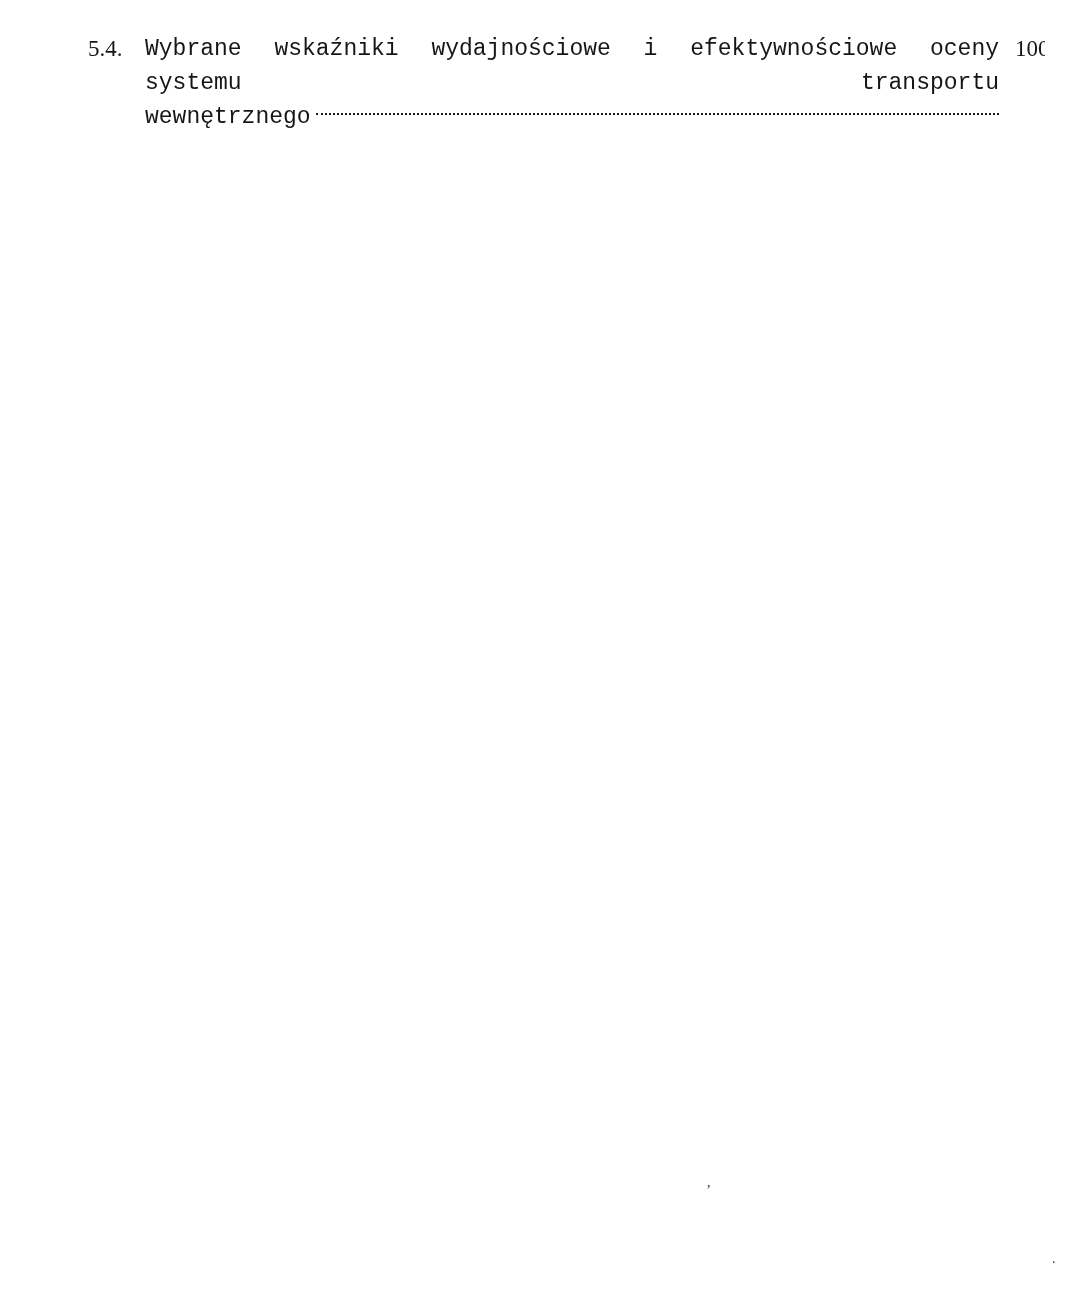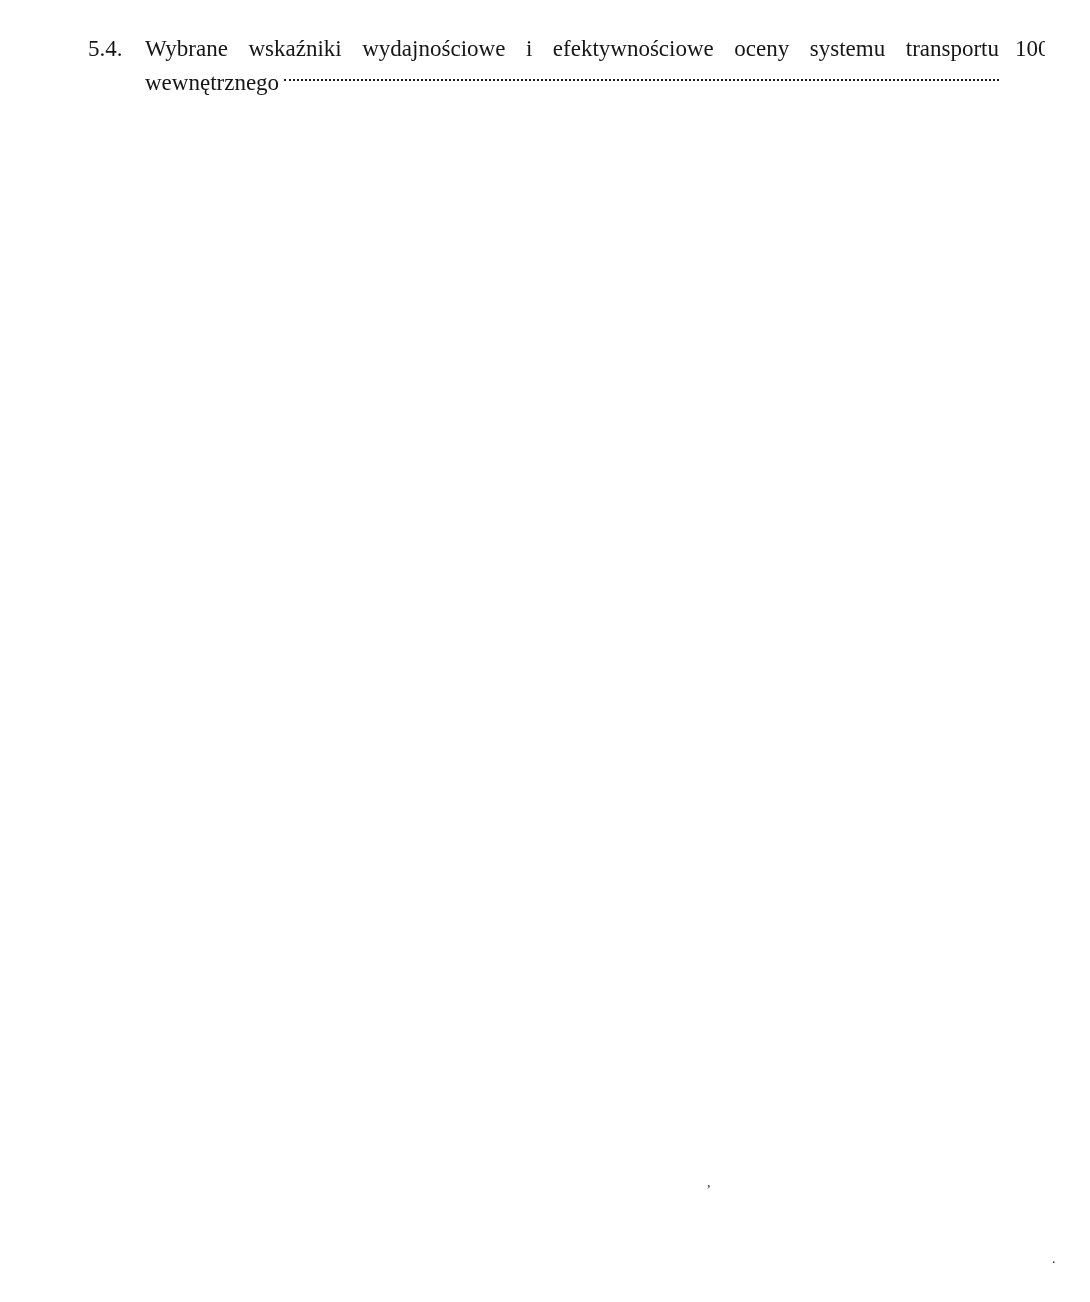--- a/index.html
+++ b/index.html
@@ -43,21 +43,21 @@
     min-width: 0;
   }
   .pagecol {
     flex: none;
     width: 46px;
     display: flex;
     align-items: flex-end;
     justify-content: flex-end;
     line-height: 34px;
   }
-  .line { line-height: 34px; }
+  .line { line-height: 34px; font-family: Liberation Mono, monospace; }
   .fill {
     text-align: justify;
     text-align-last: justify;
   }
   .last {
     display: flex;
     align-items: center;
   }
   .last .t {
     flex: none;

